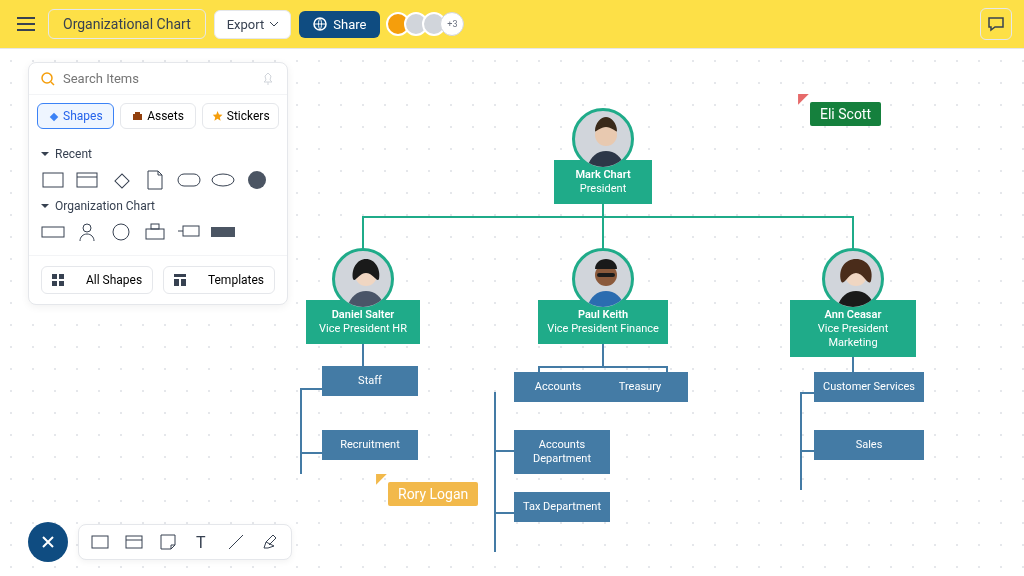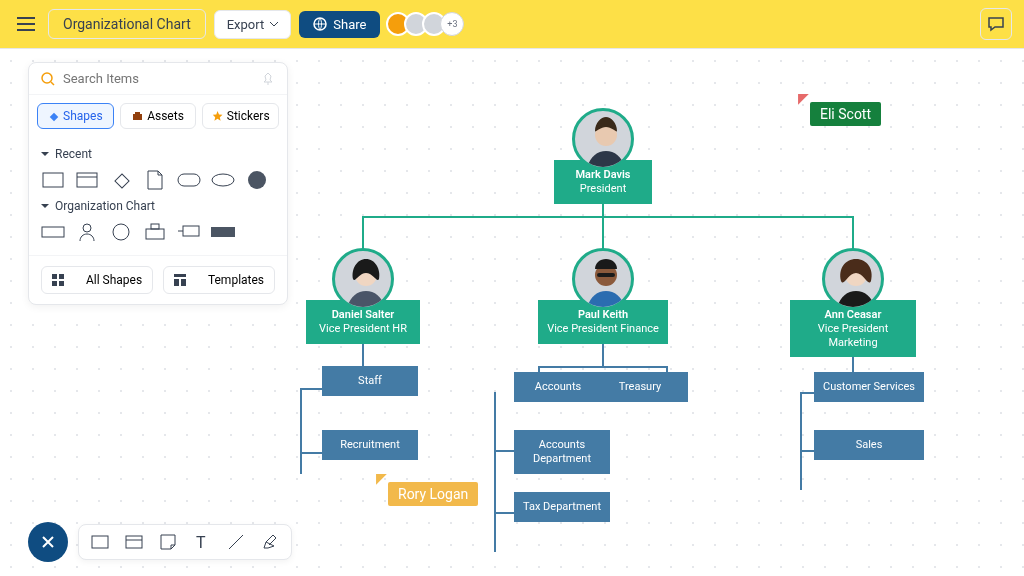--- a/index.html
+++ b/index.html
@@ -296,21 +296,21 @@
 
   <div class="node green" style="left:554px;top:56px;width:98px">
     <div class="photo">
         <svg width="62" height="62">
           <circle cx="31" cy="24" r="11" fill="#e8c9b0"></circle>
           <path d="M12 62c0-14 9-22 19-22s19 8 19 22" fill="#2d3748"></path>
           <path d="M20 20c0-8 6-14 11-14s11 6 11 14c0 2-5-4-11-4s-11 6-11 4" fill="#3a2a1a"></path>
         </svg>
       </div>
     <div class="label">
-        <div class="name">Mark Davis</div>
+        <div class="name">Mark Chart</div>
         <div>President</div>
       </div>
   </div>
 
   <div class="node green" style="left:306px;top:196px;width:114px">
     <div class="photo">
         <svg width="62" height="62">
           <circle cx="31" cy="24" r="11" fill="#f0d6c2"></circle>
           <path d="M12 62c0-14 9-22 19-22s19 8 19 22" fill="#4a5568"></path>
           <path d="M18 28c-2-10 4-20 13-20s15 10 13 20c-2 4-6-6-13-6s-11 10-13 6" fill="#1a1a1a"></path>

